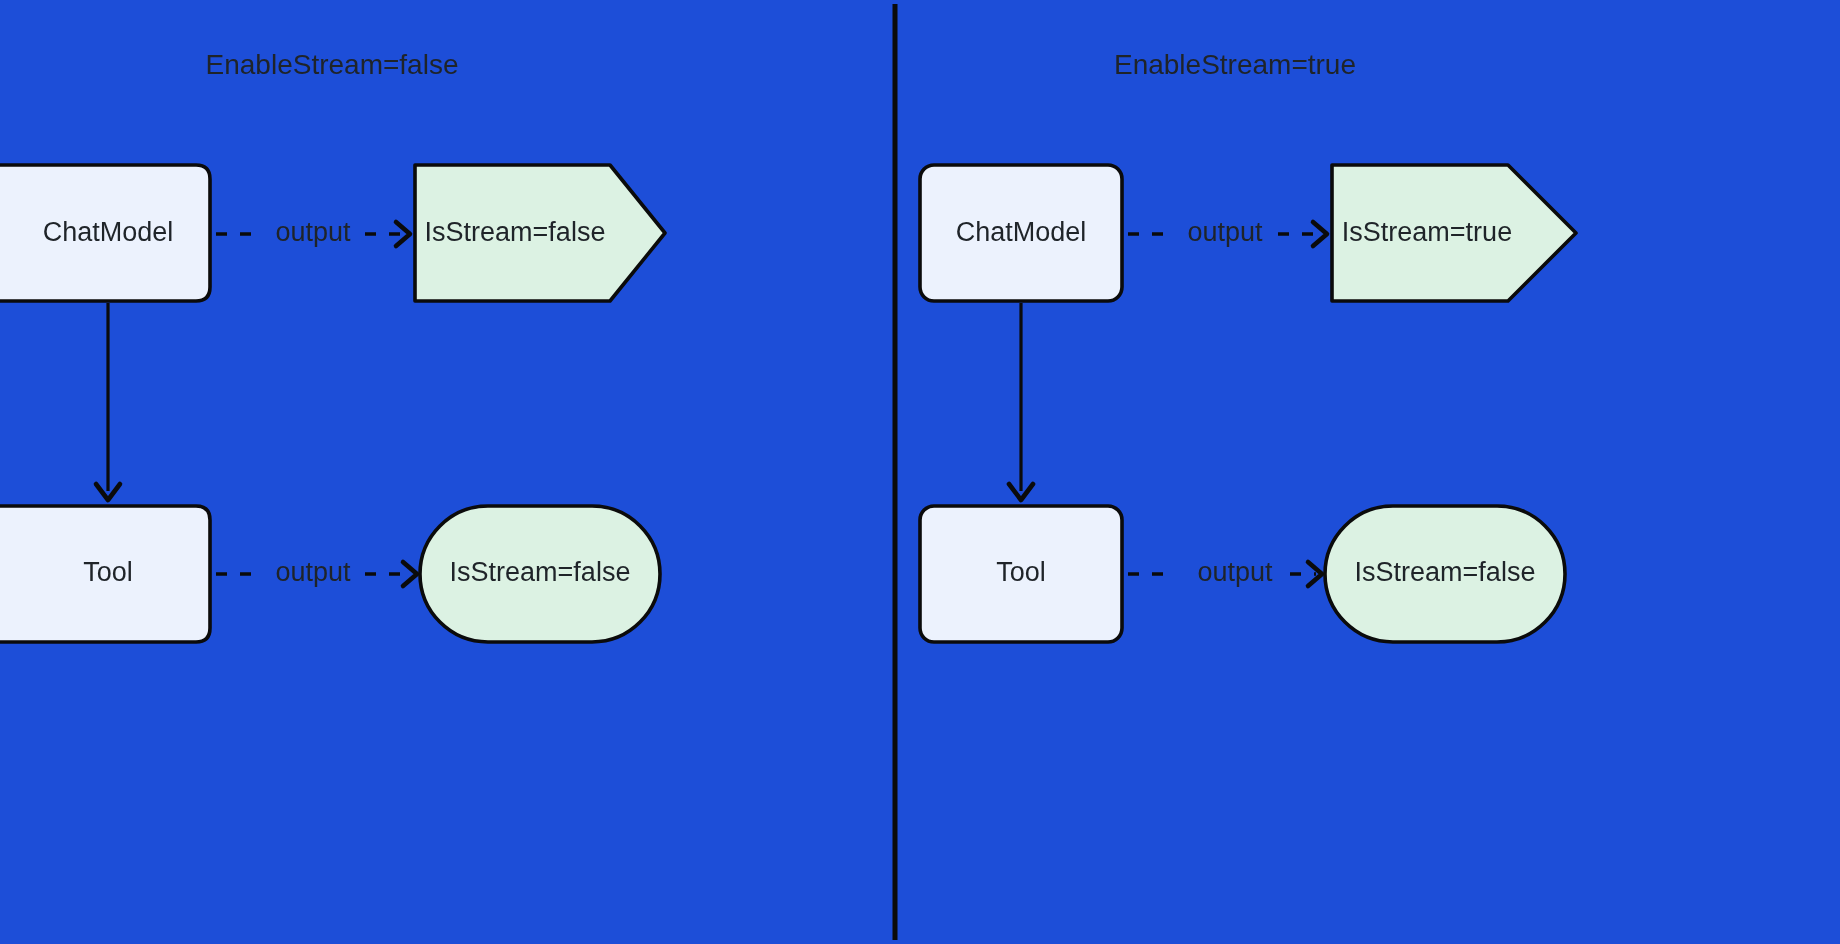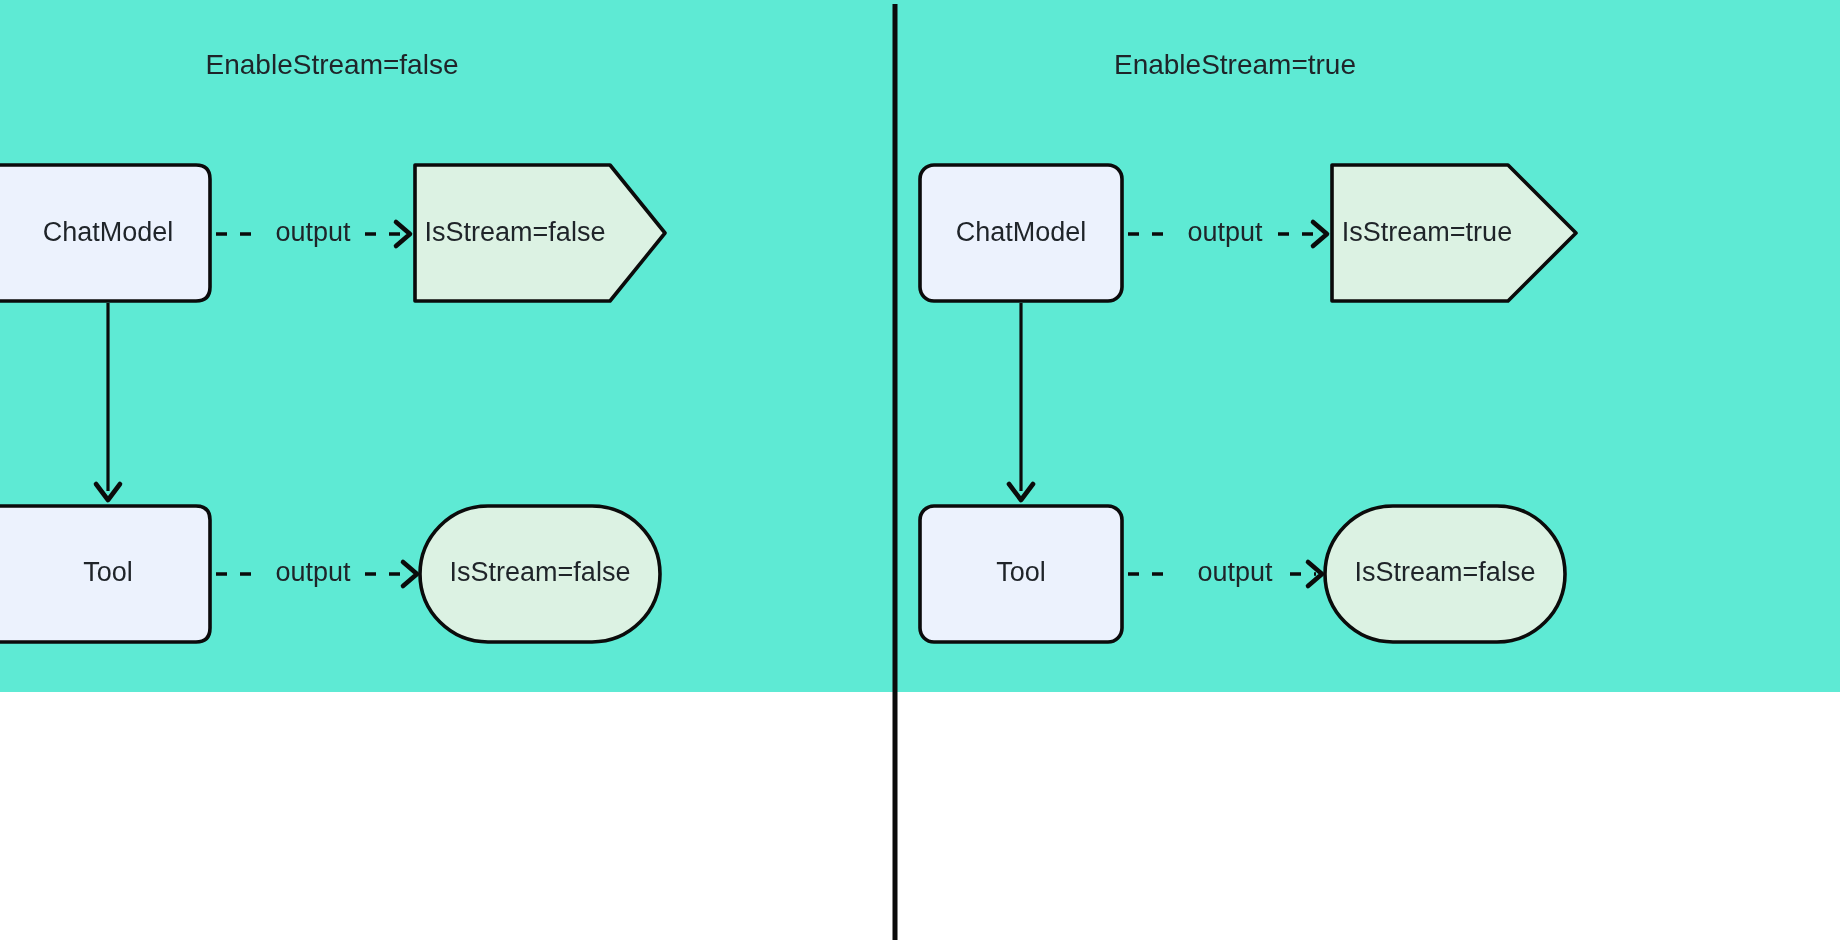--- a/index.html
+++ b/index.html
@@ -9,22 +9,22 @@
   }
   body {
     width: 1840px;
     height: 944px;
     font-family: "Liberation Sans", sans-serif;
     overflow: hidden;
   }
   #stage {
     position: relative;
     width: 1840px;
-    height: 692px;
-    background: #5eead4;
+    height: 944px;
+    background: #1d4ed8;
   }
   #stage svg.diagram {
     position: absolute;
     left: 0;
     top: 0;
     width: 1840px;
     height: 944px;
     display: block;
   }
   .node-shape {

